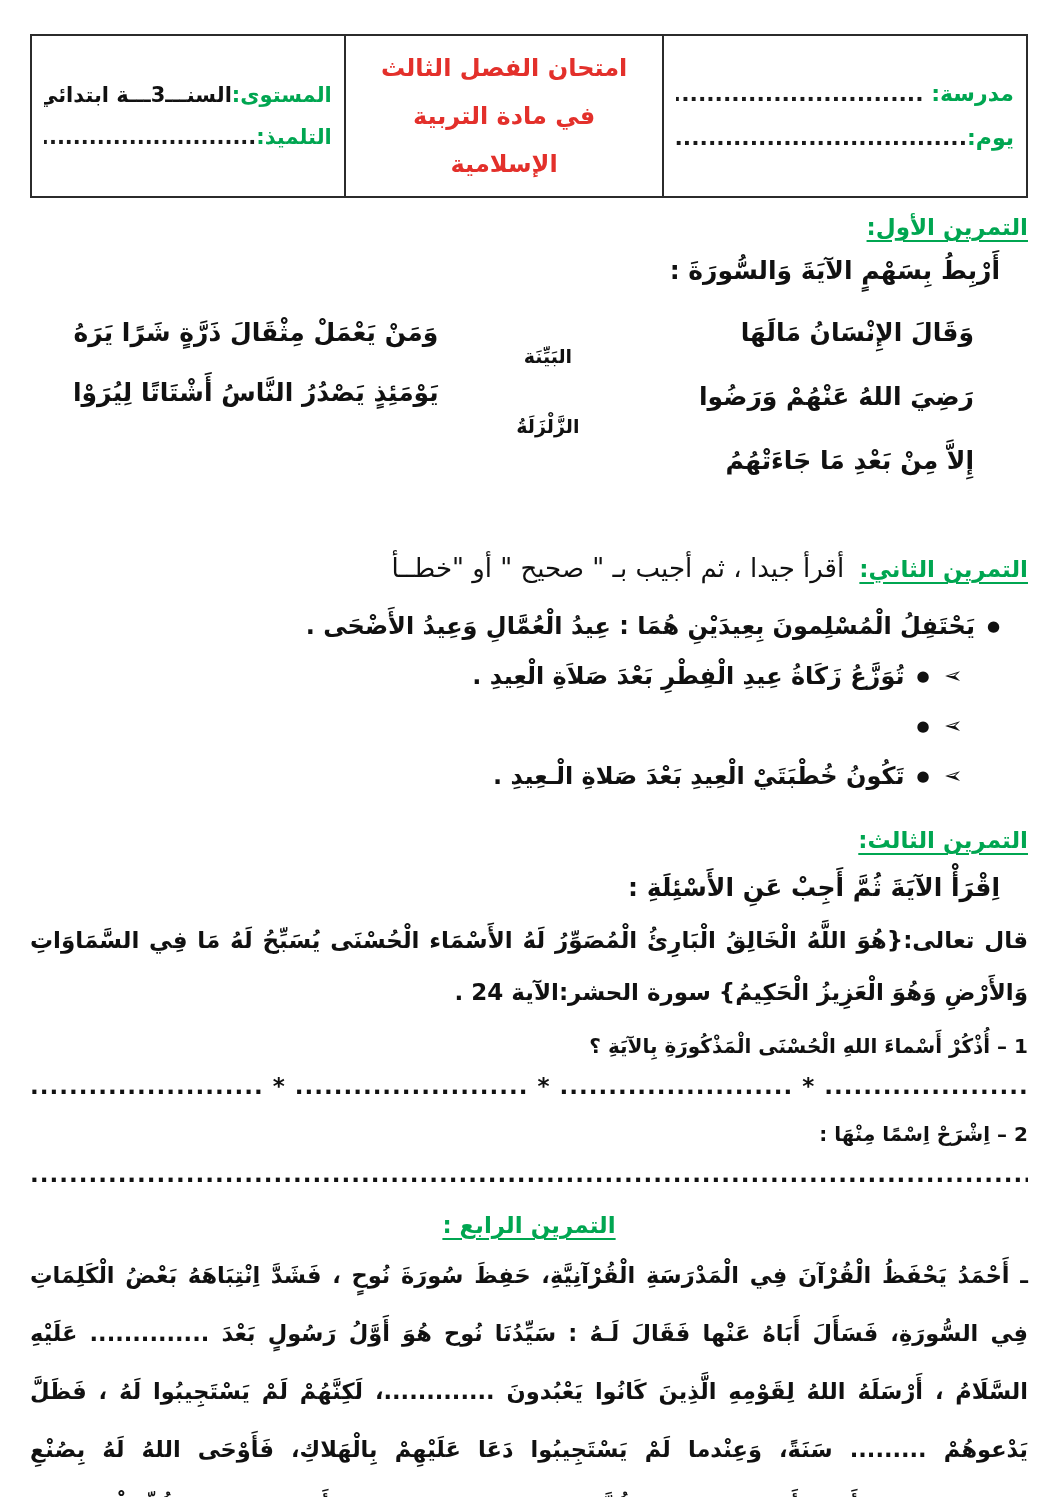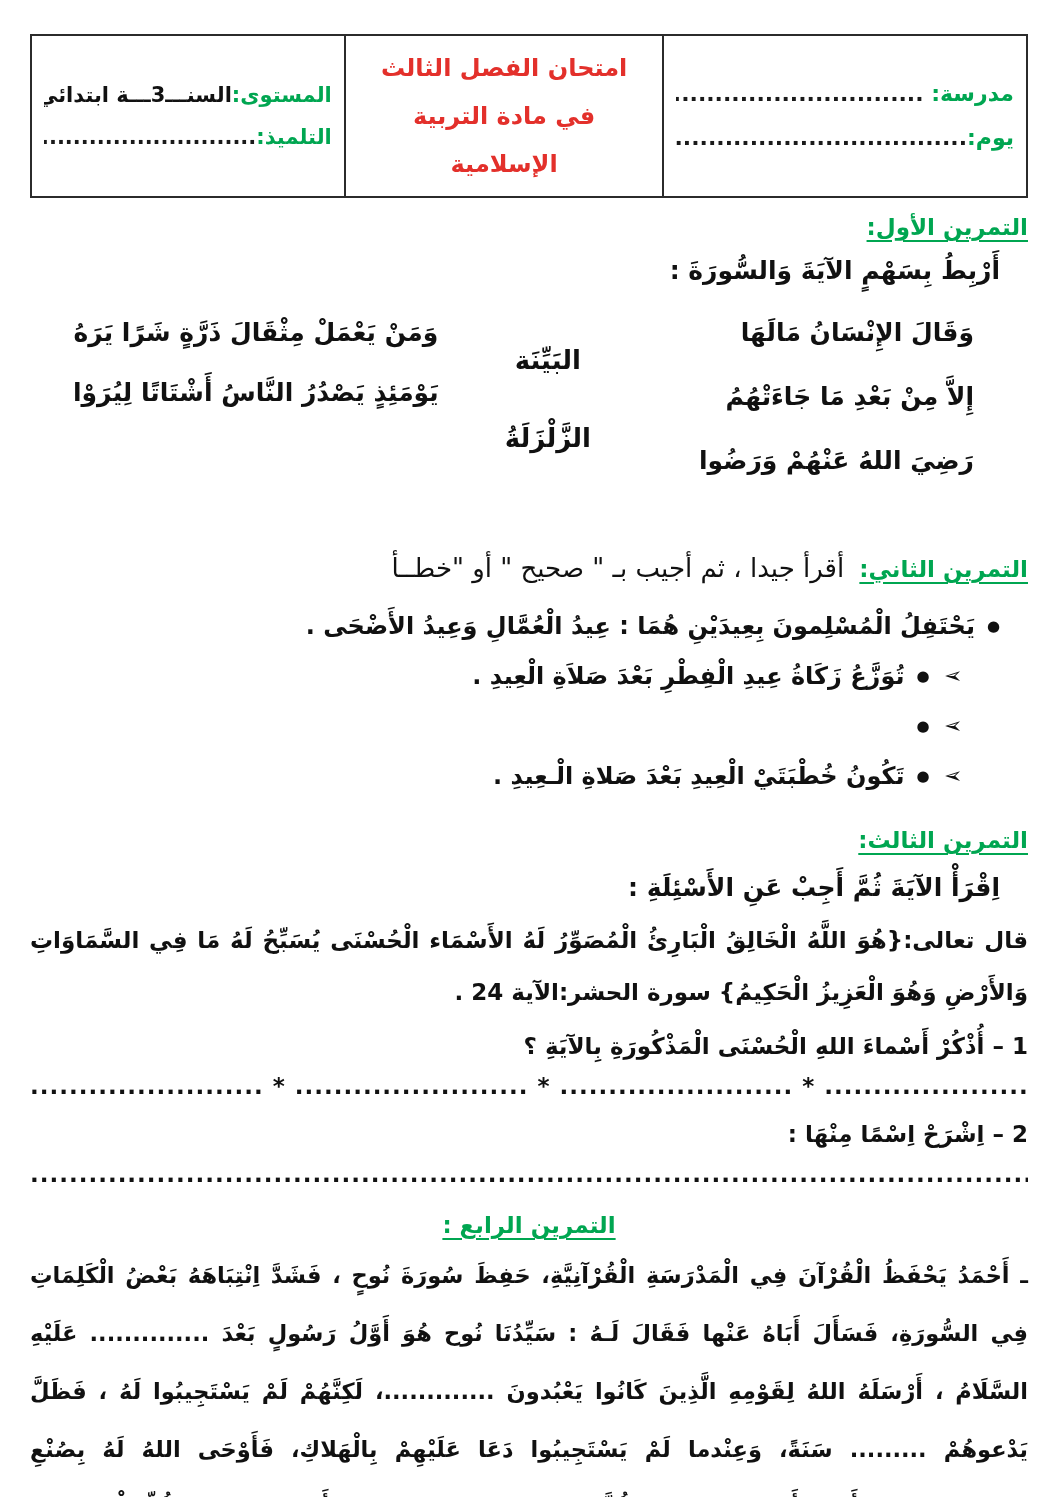--- a/index.html
+++ b/index.html
@@ -52,38 +52,38 @@
 
   
   .ex1-head { margin-top:16px; text-align:right; }
   .ex1-instr { margin-top:16px; font-size:25px; font-weight:bold; text-align:right; padding-left:40px; }
   .match-wrap { display:flex; margin-top:30px; }
   .col-ayat-right { width:38%; text-align:right; padding-right:26px; }
   .col-surah      { width:20%; text-align:center; }
   .col-ayat-left  { width:42%; text-align:center; }
   .ayah { font-size:25px; font-weight:bold; line-height:36px; margin-bottom:28px; white-space:nowrap; }
   .col-ayat-left .ayah { margin-bottom:24px; }
-  .surah { font-size:26px; font-weight:bold; }
+  .surah { font-size:19px; font-weight:bold; }
   .surah-1 { margin-top:30px; }
   .surah-2 { margin-top:48px; }
 
   
   .ex2-head { margin-top:46px; text-align:right; }
   .ex2-instr { font-size:26px; font-weight:normal; margin-right:10px; }
   .tf-list { margin-top:26px; }
   .tf-item { display:flex; align-items:center; font-size:24px; font-weight:bold; line-height:34px; margin-bottom:16px; white-space:nowrap; }
   .tf-item.sub { padding-right:38px; }
   .arrow-icon { display:inline-block; transform:scaleX(-1); font-size:22px; margin-left:14px; }
   .bullet-icon { font-size:15px; margin-left:12px; }
 
   
   .ex3-head { margin-top:34px; text-align:right; }
   .ex3-instr { margin-top:20px; font-size:25px; font-weight:bold; text-align:right; padding-left:36px; }
   .ex3-verse { margin-top:12px; font-size:23px; font-weight:bold; line-height:52px; text-align:justify; }
-  .ex3-q { font-size:23px; font-weight:bold; line-height:40px; margin-top:8px; }
+  .ex3-q { font-size:20px; font-weight:bold; line-height:40px; margin-top:8px; }
   .answer-line { direction:ltr; text-align:left; font-size:23px; font-weight:bold; letter-spacing:1px; line-height:40px; white-space:nowrap; overflow:hidden; }
 
   
   .ex4-head { margin-top:18px; text-align:center; }
   .ex4-para { margin-top:8px; font-size:22.5px; font-weight:bold; line-height:58px; text-align:justify; }
 </style>
 </head>
 <body>
 
 <div class="page">
@@ -116,22 +116,22 @@
     </table>
 
   <div class="ex1-head">
     <span class="ex-title">التمرين الأول:</span>
   </div>
   <div class="ex1-instr section">أَرْبِطُ بِسَهْمٍ الآيَةَ وَالسُّورَةَ :</div>
 
   <div class="match-wrap section">
     <div class="col-ayat-right">
       <div class="ayah">وَقَالَ الإِنْسَانُ مَالَهَا</div>
+      <div class="ayah">رَضِيَ اللهُ عَنْهُمْ وَرَضُوا</div>
       <div class="ayah">إِلاَّ مِنْ بَعْدِ مَا جَاءَتْهُمُ</div>
-      <div class="ayah">رَضِيَ اللهُ عَنْهُمْ وَرَضُوا</div>
     </div>
     <div class="col-surah">
       <div class="surah surah-1">البَيِّنَة</div>
       <div class="surah surah-2">الزَّلْزَلَةُ</div>
     </div>
     <div class="col-ayat-left">
       <div class="ayah">وَمَنْ يَعْمَلْ مِثْقَالَ ذَرَّةٍ شَرًا يَرَهُ</div>
       <div class="ayah">يَوْمَئِذٍ يَصْدُرُ النَّاسُ أَشْتَاتًا لِيُرَوْا</div>
     </div>
   </div>

